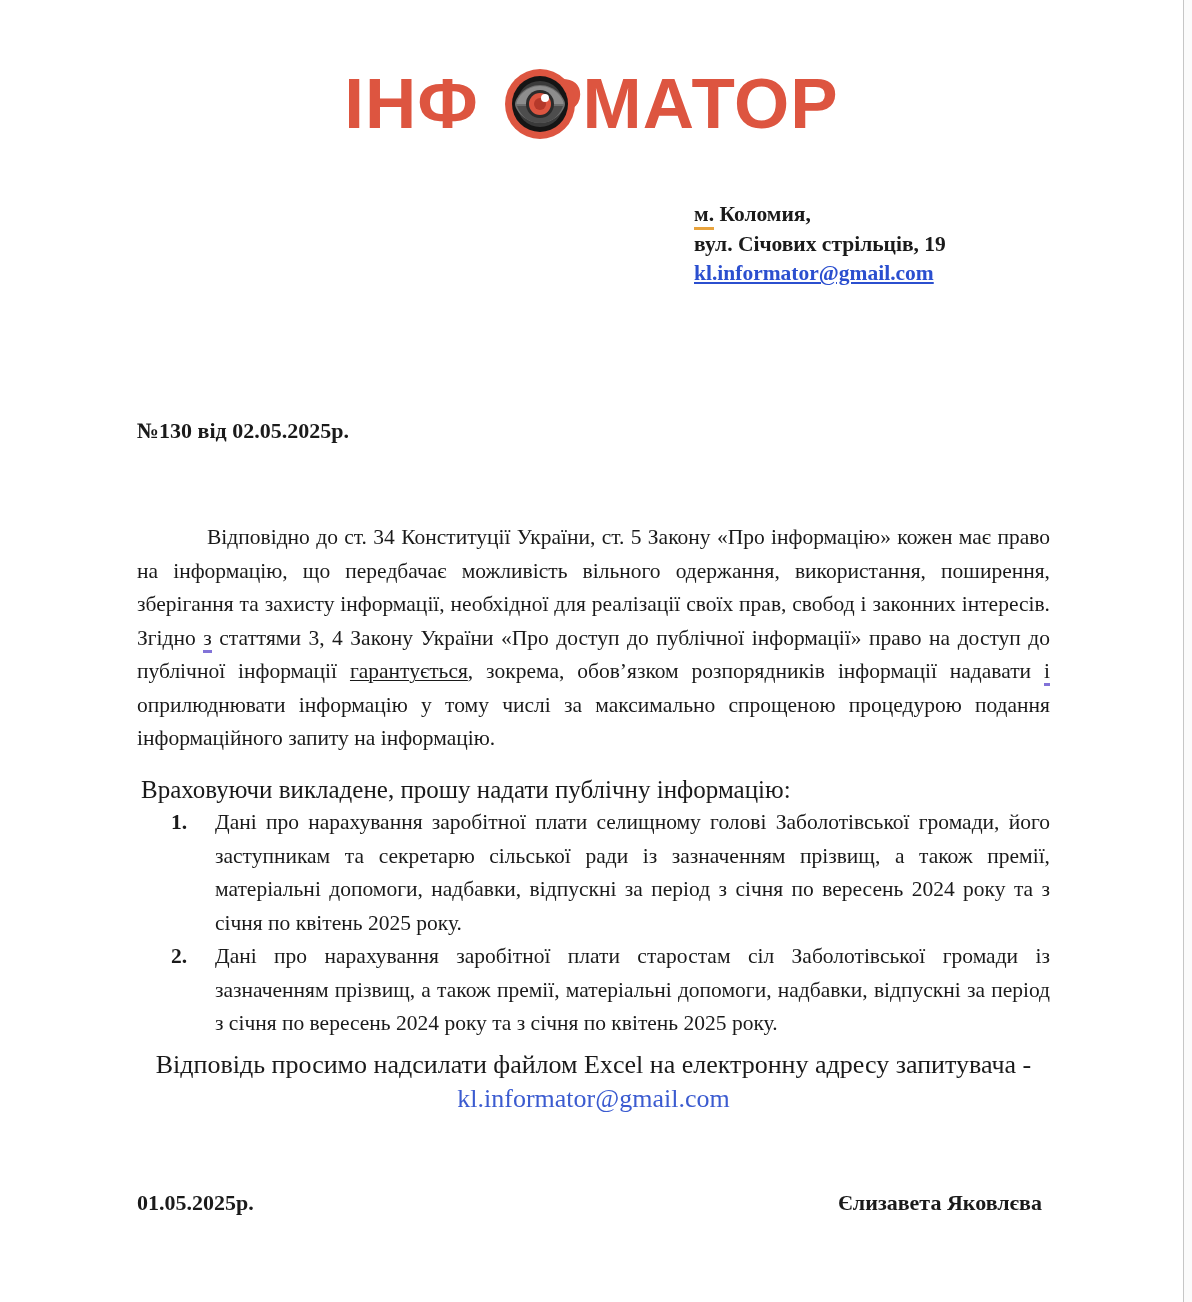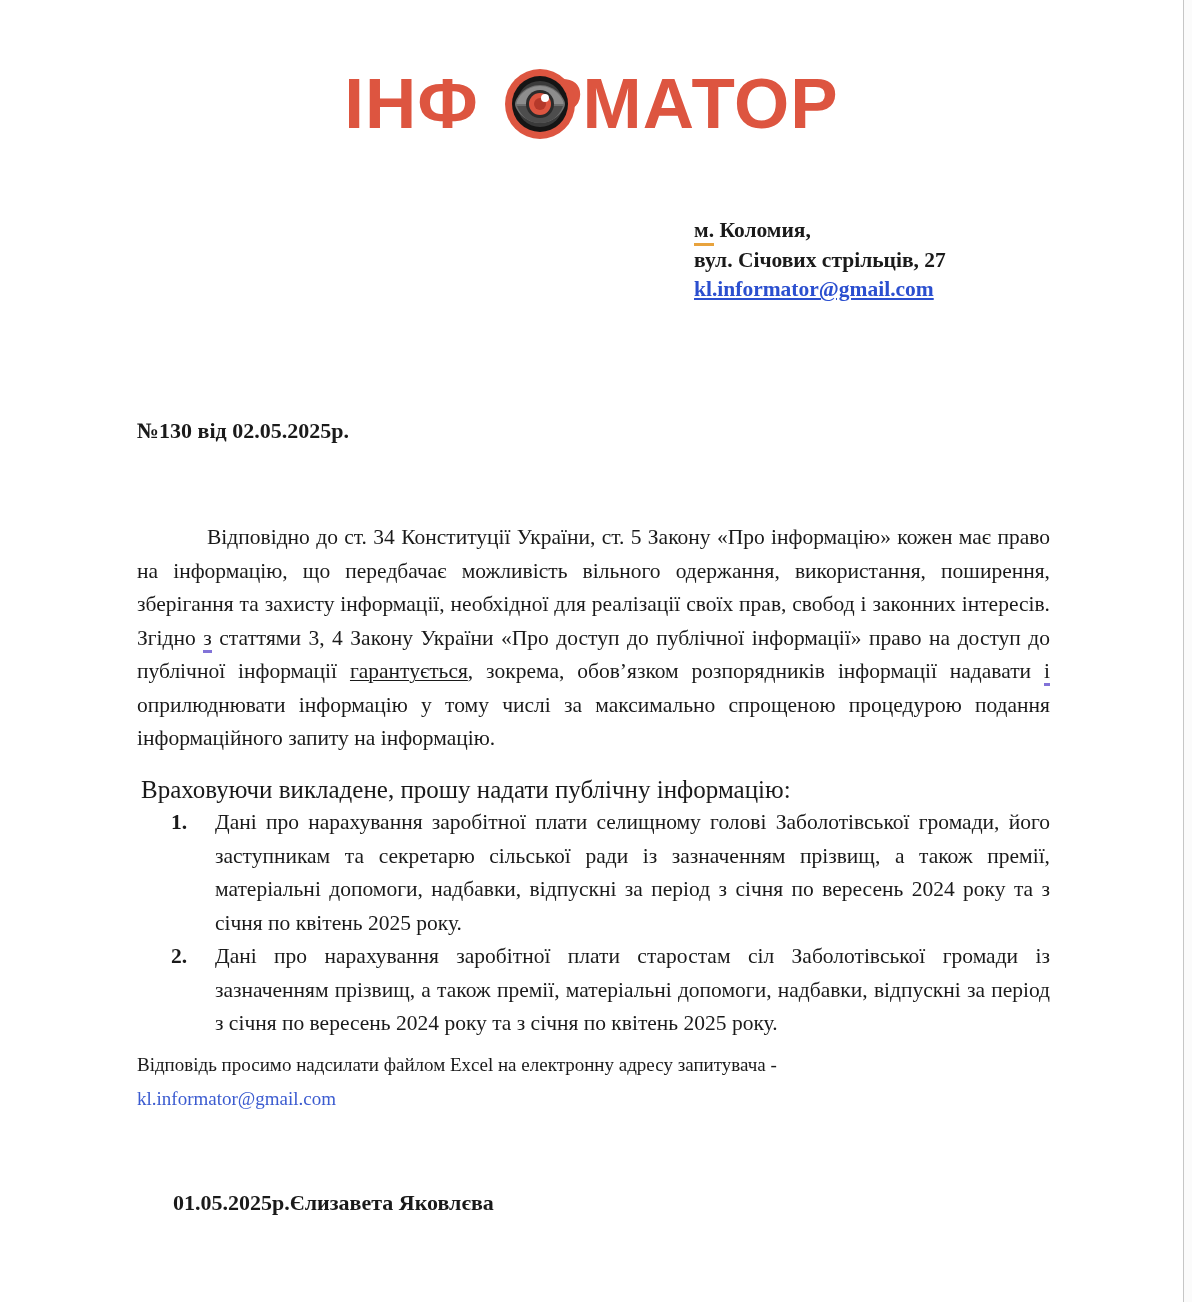--- a/index.html
+++ b/index.html
@@ -67,21 +67,21 @@
     position: absolute;
     left: 160px;
     top: 16px;
     width: 72px;
     height: 72px;
   }
 
   
   .address-block {
     position: absolute;
-    top: 216px;
+    top: 200px;
     left: 694px;
     font-size: 21.5px;
     font-weight: 700;
     line-height: 29.5px;
     white-space: nowrap;
   }
   .spell-orange {
     border-bottom: 3px solid #E8A33D;
     padding-bottom: 1px;
   }
@@ -173,40 +173,40 @@
     font-weight: 700;
     font-size: 21.5px;
   }
 
   
   .closing-para {
     position: absolute;
     top: 1048px;
     left: 137px;
     width: 913px;
-    font-size: 19px;
+    font-size: 26px;
     line-height: 33.5px;
+    text-align: center;
   }
   .email-plain {
     color: #3B5BD0;
     display: block;
   }
 
   
   .signature-row {
     position: absolute;
     top: 1190px;
     left: 137px;
     width: 905px;
     display: flex;
-    justify-content: flex-start;
+    justify-content: space-between;
     align-items: baseline;
     font-size: 22px;
     font-weight: 700;
-    margin-left: 36px;
   }
 </style>
 </head>
 <body>
 
 <div class="sheet">
 
   <div class="logo-block">
     <span class="logo-wordmark"><span>ІНФ</span><span style="visibility:hidden">О</span><span>РМАТОР</span>
       <svg class="logo-lens" viewBox="0 0 72 72">
@@ -219,21 +219,21 @@
         <circle cx="36" cy="36" r="14" fill="#2b2b2b"></circle>
         <circle cx="36" cy="36" r="11" fill="#DD5540"></circle>
         <circle cx="36" cy="36" r="6" fill="#B5392A"></circle>
         <circle cx="41" cy="30" r="4" fill="#ffffff"></circle>
       </svg>
     </span>
   </div>
 
   <div class="address-block">
     <div><span class="spell-orange">м.</span><span> Коломия,</span></div>
-    <div>вул. Січових стрільців, 27</div>
+    <div>вул. Січових стрільців, 19</div>
     <div class="email-header">kl.informator@gmail.com</div>
   </div>
 
 
   <div class="doc-number">№130 від 02.05.2025р.</div>
 
   <div class="body-para last-line-left"><span>Відповідно до ст.  34 Конституції України, ст. 5 Закону «Про інформацію» кожен має право на  інформацію, що передбачає можливість вільного одержання, використання, поширення, зберігання та захисту інформації, необхідної для реалізації своїх прав, свобод і законних інтересів. Згідно </span><span class="grammar-mark">з</span><span> статтями 3, 4 Закону України  «Про доступ до публічної інформації» право на доступ до публічної інформації </span><span class="black-underline">гарантується</span><span>, зокрема, обов’язком розпорядників інформації  надавати </span><span class="grammar-mark">і</span><span> оприлюднювати  інформацію у тому числі за максимально спрощеною процедурою подання інформаційного запиту на інформацію.</span></div>
 
   <div class="request-lead">Враховуючи викладене, прошу надати публічну інформацію:</div>
 

